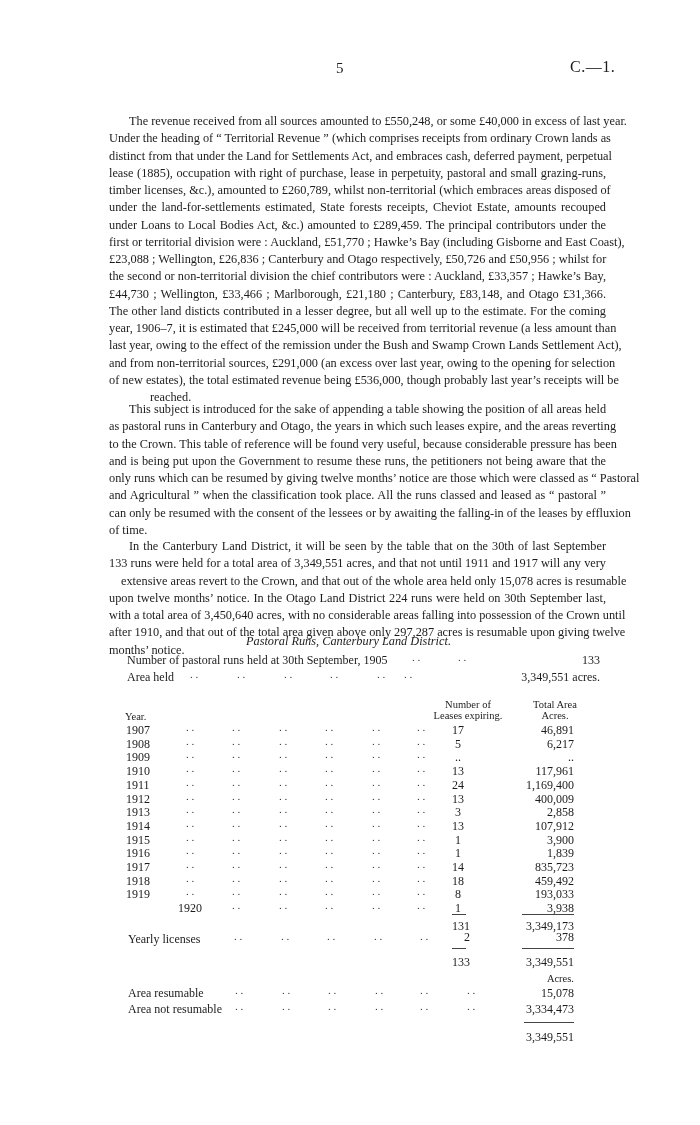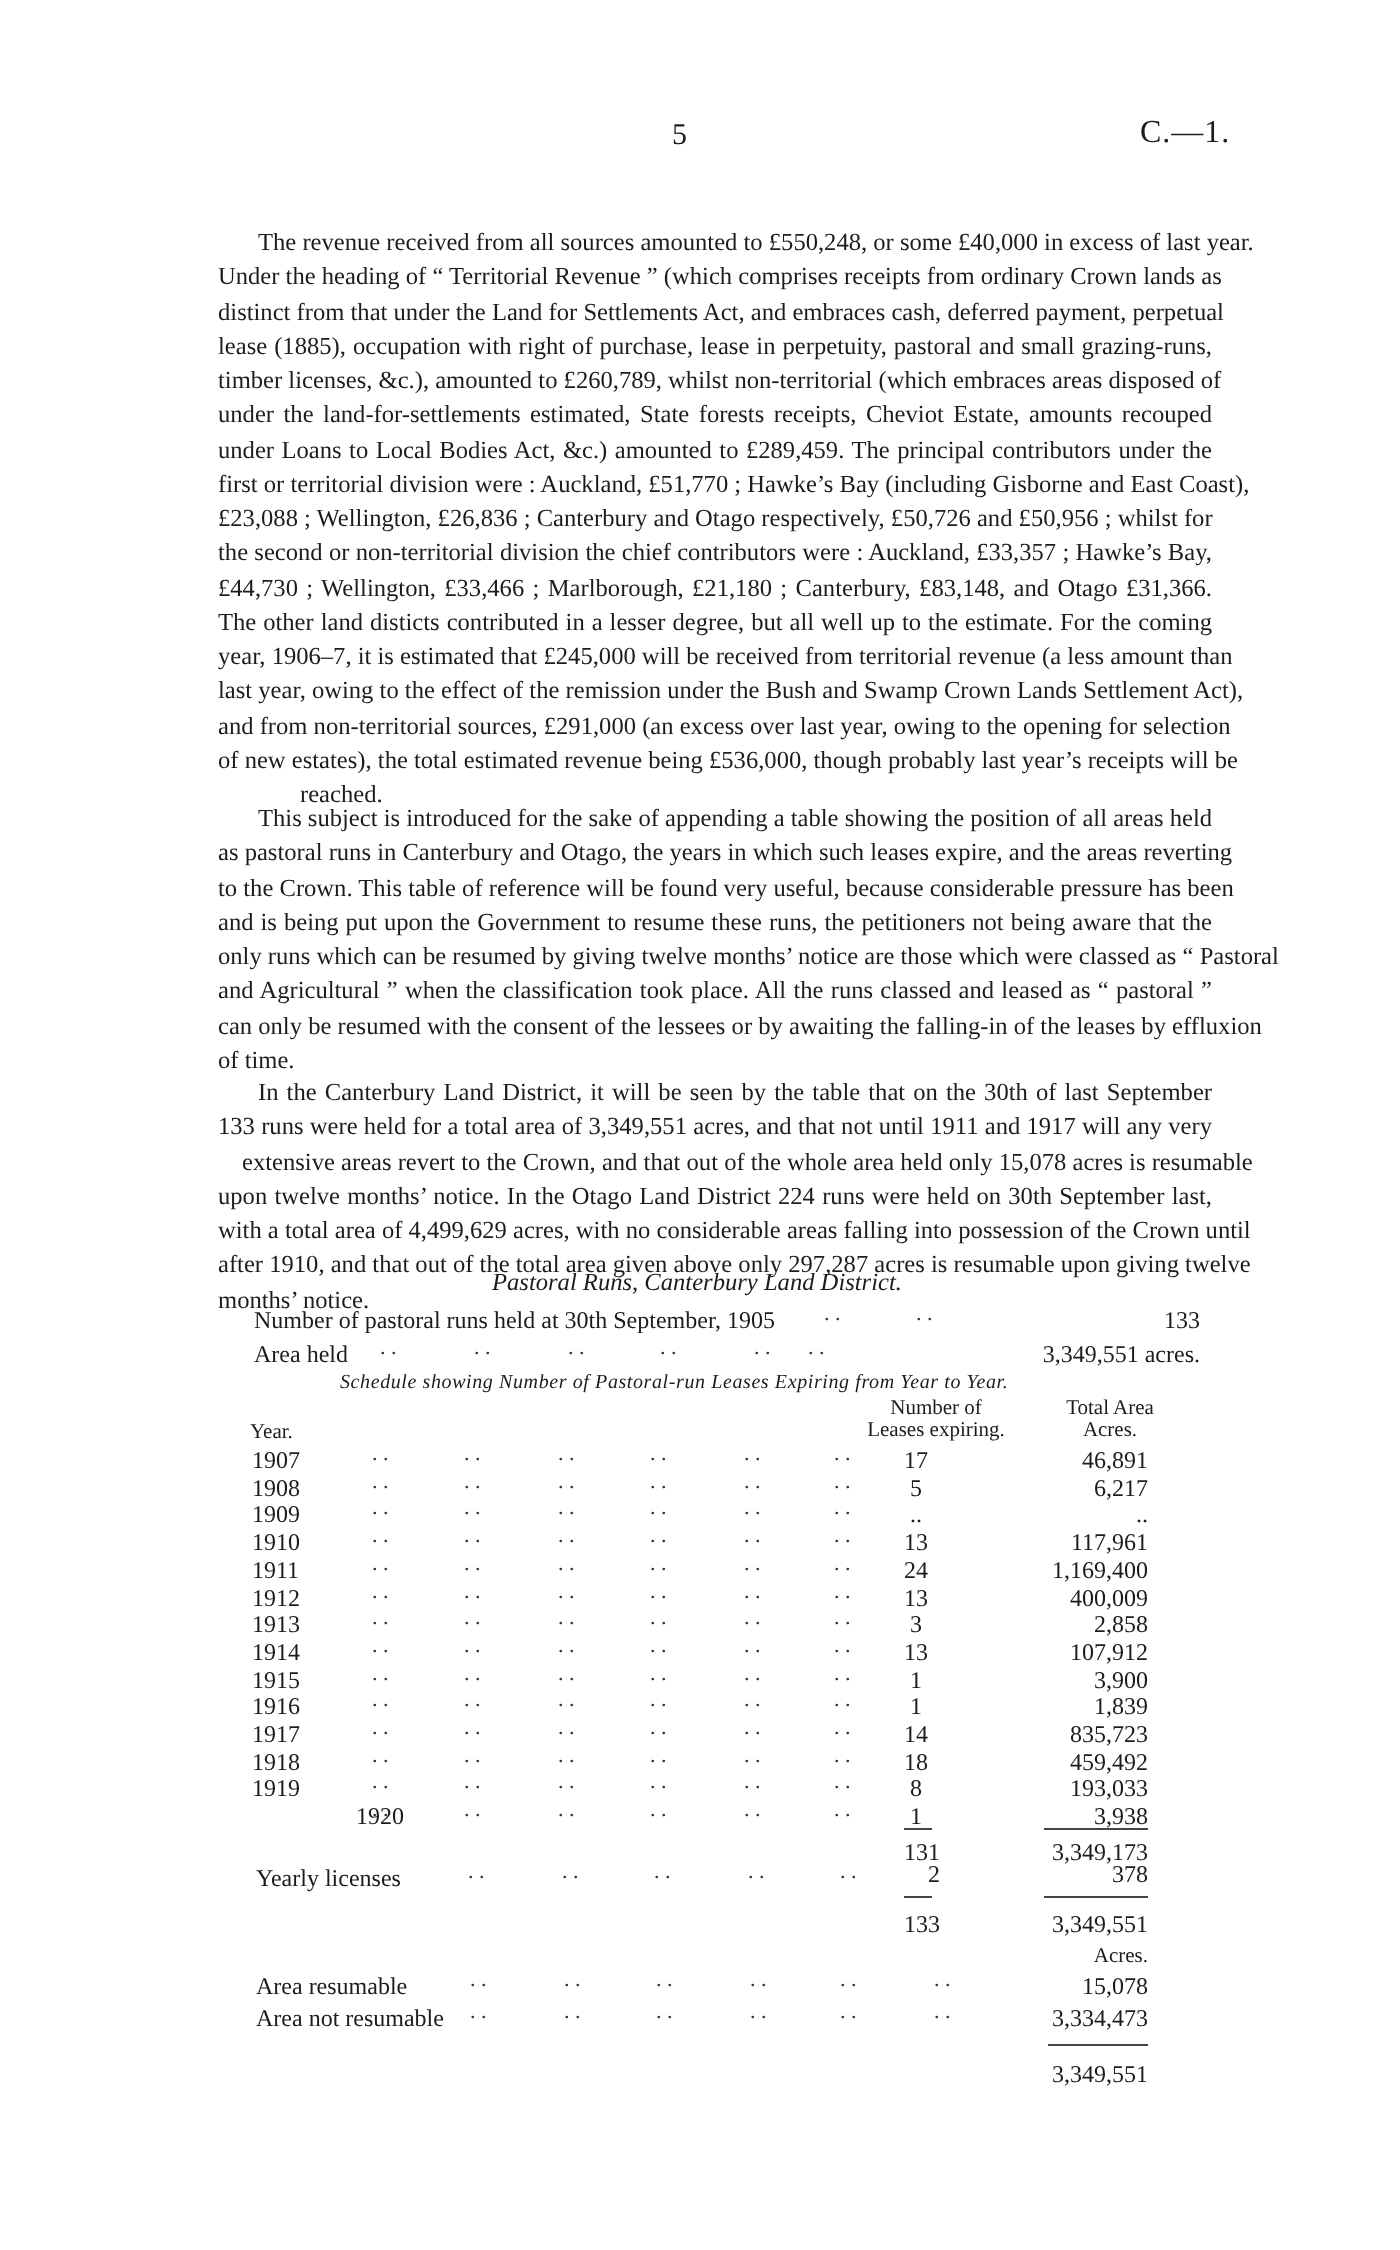--- a/index.html
+++ b/index.html
@@ -65,21 +65,21 @@
       <div class="line" style="left: 109px; top: 470px; width: 497px;">only runs which can be resumed by giving twelve months’ notice are those which were classed as “ Pastoral</div>
       <div class="line" style="left: 109px; top: 487.25px; width: 497px;">and Agricultural ” when the classification took place.   All the runs classed and leased as “ pastoral ”</div>
       <div class="line" style="left: 109px; top: 504.5px; width: 497px;">can only be resumed with the consent of the lessees or by awaiting the falling-in of the leases by effluxion</div>
       <div class="line last" style="left: 109px; top: 521.75px; width: 497px;">of time.</div>
     </div>
   <div id="pastoral-p2">
       <div class="line" style="left: 129px; top: 538px; width: 477px;">In the Canterbury Land District, it will be seen by the table that on the 30th of last September</div>
       <div class="line" style="left: 109px; top: 555.25px; width: 497px;">133 runs were held for a total area of 3,349,551 acres, and that not until 1911 and 1917 will any very</div>
       <div class="line" style="left: 93px; top: 572.5px; width: 497px; margin-left: 28px;">extensive areas revert to the Crown, and that out of the whole area held only 15,078 acres is resumable</div>
       <div class="line" style="left: 109px; top: 589.75px; width: 497px;">upon twelve months’ notice.   In the Otago Land District 224 runs were held on 30th September last,</div>
-      <div class="line" style="left: 109px; top: 607px; width: 497px;">with a total area of 4,499,629 acres, with no considerable areas falling into possession of the Crown until</div>
+      <div class="line" style="left: 109px; top: 607px; width: 497px;">with a total area of 3,450,640 acres, with no considerable areas falling into possession of the Crown until</div>
       <div class="line" style="left: 109px; top: 624.25px; width: 497px;">after 1910, and that out of the total area given above only 297,287 acres is resumable upon giving twelve</div>
       <div class="line last" style="left: 109px; top: 641.5px; width: 497px;">months’ notice.</div>
     </div>
 
   <div class="caption" style="left:246px; top:634px;">Pastoral Runs, Canterbury Land District.</div>
 
   <div id="summary">
       <div class="tbl-text" style="left: 127px; top: 653px;">Number of pastoral runs held at 30th September, 1905</div>
       <div class="tbl-text right" style="left: 440px; width: 160px; top: 653px;">133</div>
       <span class="dots" style="left: 412px; top: 651px;">. .</span>
@@ -87,21 +87,20 @@
       <div class="tbl-text" style="left: 127px; top: 670px;">Area held</div>
       <div class="tbl-text right" style="left: 440px; width: 160px; top: 670px;">3,349,551 acres.</div>
       <span class="dots" style="left: 190px; top: 668px;">. .</span>
       <span class="dots" style="left: 237px; top: 668px;">. .</span>
       <span class="dots" style="left: 284px; top: 668px;">. .</span>
       <span class="dots" style="left: 330px; top: 668px;">. .</span>
       <span class="dots" style="left: 377px; top: 668px;">. .</span>
       <span class="dots" style="left: 404px; top: 668px;">. .</span>
     </div>
 
-  <div class="caption small" style="left:170px; top:686px;">Schedule showing Number of Pastoral-run Leases Expiring from Year to Year.</div>
 
   <div class="tbl-text small" style="left:125px; top:710px;">Year.</div>
   <div class="tbl-text small center" style="left:420px; top:698px; width:96px;">Number of</div>
   <div class="tbl-text small center" style="left:420px; top:709px; width:96px;">Leases expiring.</div>
   <div class="tbl-text small center" style="left:515px; top:698px; width:80px;">Total Area</div>
   <div class="tbl-text small center" style="left:515px; top:709px; width:80px;">Acres.</div>
 
   <div id="table-rows">
       <div>
         <div class="tbl-text" style="left: 126px; top: 723px;">1907</div>

